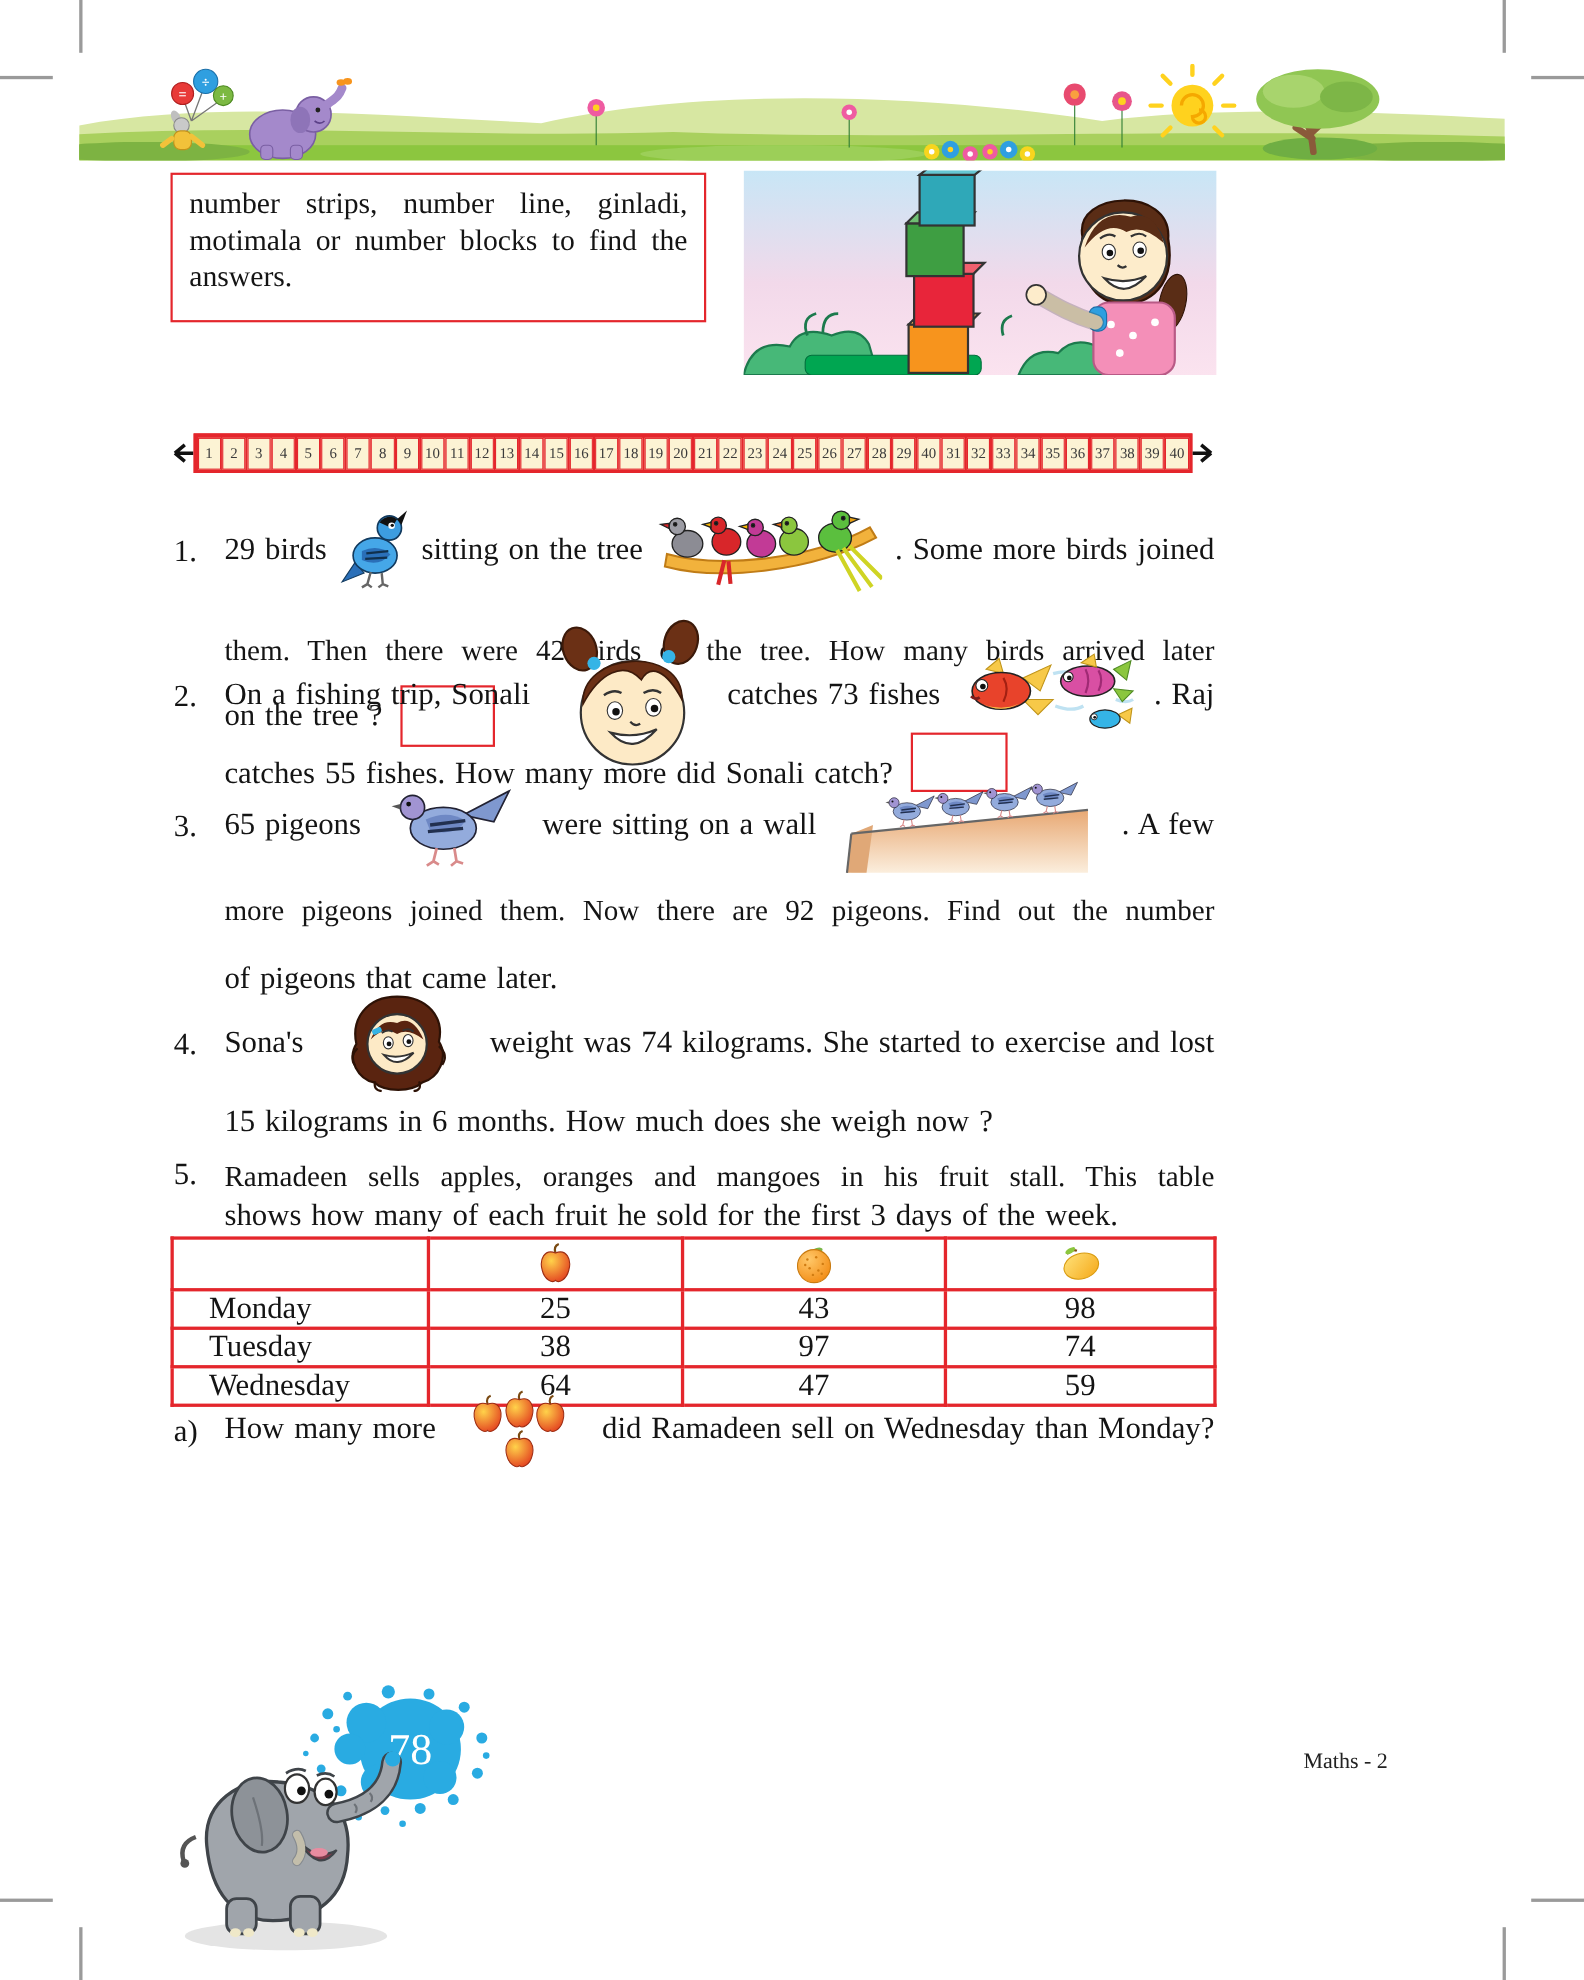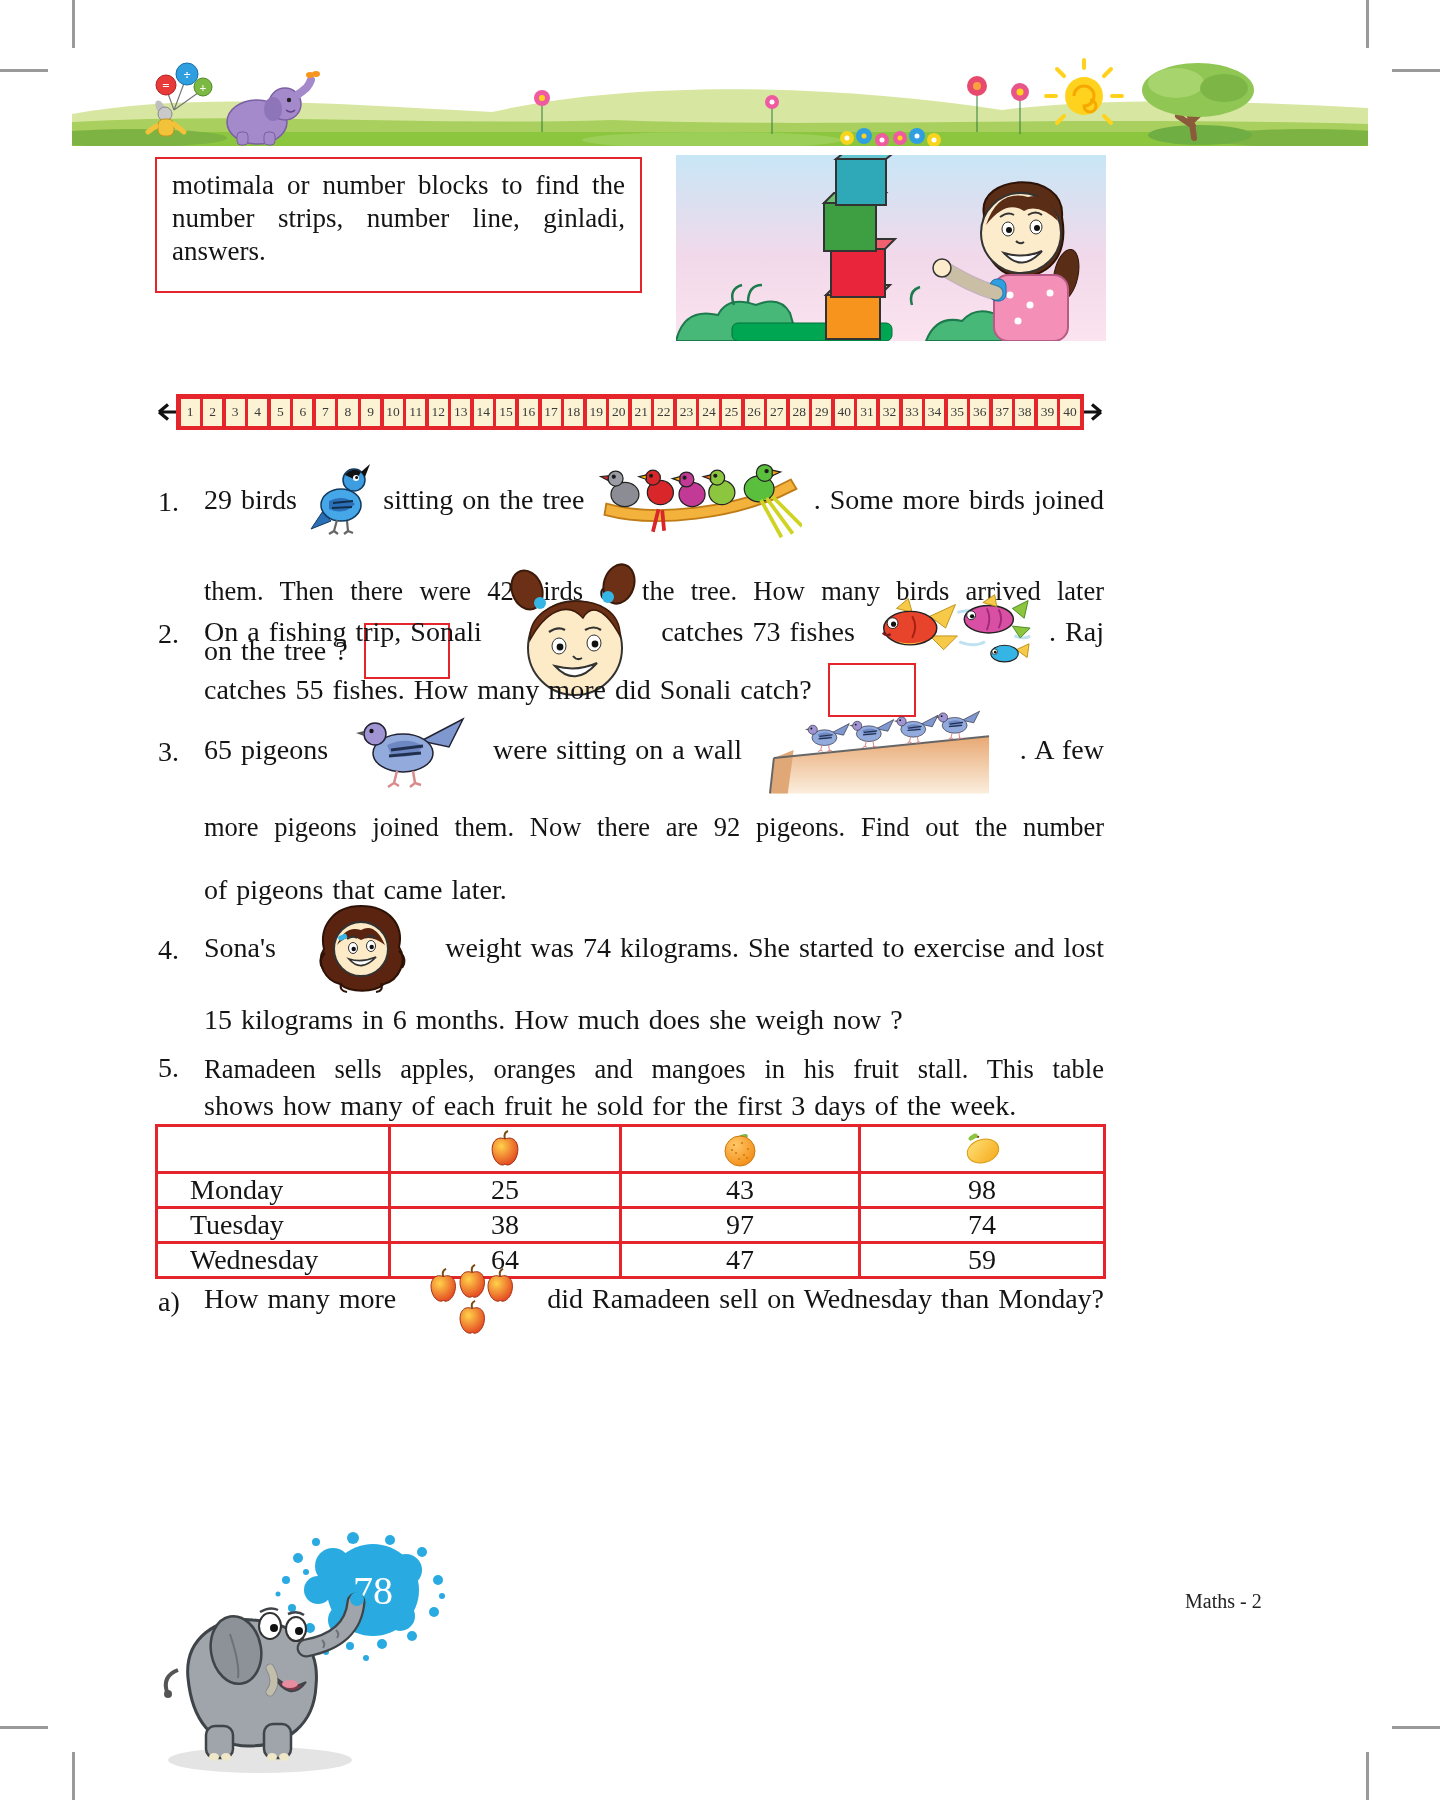--- a/index.html
+++ b/index.html
@@ -207,22 +207,22 @@
       <path d="M1122,80 C1120,62 1118,54 1110,44 M1121,62 L1136,48 M1121,68 L1106,58" stroke="#8a5a3a" stroke-width="6" fill="none" stroke-linecap="round"></path>
       <ellipse cx="1126" cy="32" rx="56" ry="27" fill="#90c653"></ellipse>
       <ellipse cx="1104" cy="25" rx="28" ry="15" fill="#a8d46d"></ellipse>
       <ellipse cx="1152" cy="30" rx="24" ry="14" fill="#7db647"></ellipse>
     </g>
     <circle cx="1328" cy="52" r="8" fill="#ef5ba1"></circle>
       <circle cx="1328" cy="52" r="3" fill="#ffd21e"></circle>
   </svg>
 
   <div class="introbox">
+    <div class="il">number strips, number line, ginladi,</div>
     <div class="il">motimala or number blocks to find the</div>
-    <div class="il">number strips, number line, ginladi,</div>
     <div class="il last">answers.</div>
   </div>
 
   <svg class="abs" style="left:676px;top:155px;" width="430" height="186" viewBox="0 0 430 186">
     <rect width="430" height="186" fill="url(#gradSky)"></rect>
     <path d="M0,186 q8,-34 42,-26 q10,-20 38,-10 q24,-10 34,8 l8,28 Z" fill="#47b878" stroke="#1c7a4d" stroke-width="2"></path>
     <path d="M250,186 q10,-26 36,-20 q14,-16 36,-6 q20,-6 26,10 l4,16 Z" fill="#47b878" stroke="#1c7a4d" stroke-width="2"></path>
     <path d="M58,150 q-6,-16 8,-20 M72,148 q0,-18 14,-18 M236,150 q-4,-14 8,-18" stroke="#1c7a4d" stroke-width="2.5" fill="none"></path>
     <rect x="56" y="168" width="160" height="18" rx="6" fill="#00a651" stroke="#00703c"></rect>
 
@@ -404,21 +404,21 @@
       <circle cx="104" cy="23" r="4.5" fill="#fff" stroke="#222"></circle>
         <circle cx="105" cy="24" r="2.2" fill="#111"></circle>
       <path d="M120,16 q5,10 0,22 M132,17 q5,9 0,19" stroke="#a02a74" stroke-width="2" fill="none"></path>
       <polygon points="150,58 163,52 161,66" fill="#f7c948" stroke="#c0941a"></polygon>
       <ellipse cx="138" cy="62" rx="14" ry="8.5" fill="#35b4e6" stroke="#222" stroke-width="1.2"></ellipse>
       <circle cx="128" cy="60" r="2.8" fill="#fff" stroke="#222" stroke-width="0.8"></circle>
         <circle cx="128.5" cy="60.5" r="1.3" fill="#111"></circle>
     </svg>
     <span>. Raj</span>
   </div>
-  <div class="qrow" style="left:204px;top:660px;height:60px;justify-content:flex-start;gap:16px;">
+  <div class="qrow" style="left:204px;top:660px;height:60px;justify-content:flex-start;gap:16px;align-items:flex-end;">
     <span>catches 55 fishes. How many more did Sonali catch?</span>
     <div class="ansbox" style="width:88px;height:54px;"></div>
   </div>
 
   <div class="q-num" style="top:736px;">3.</div>
   <div class="qrow" style="left:204px;top:702px;width:900px;height:96px;">
     <span>65 pigeons</span>
     <svg width="112" height="82" viewBox="0 0 112 82">
       <use href="#pigeon-def"></use>
     </svg>

